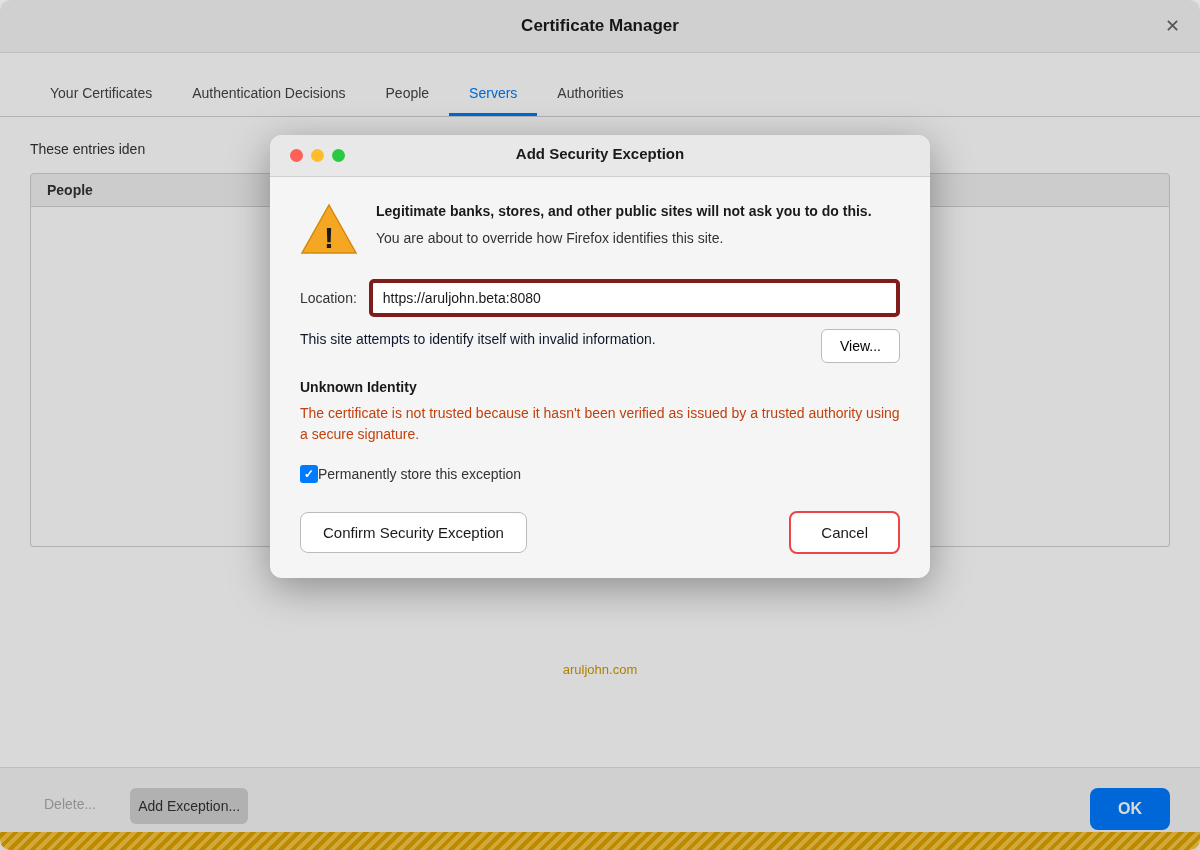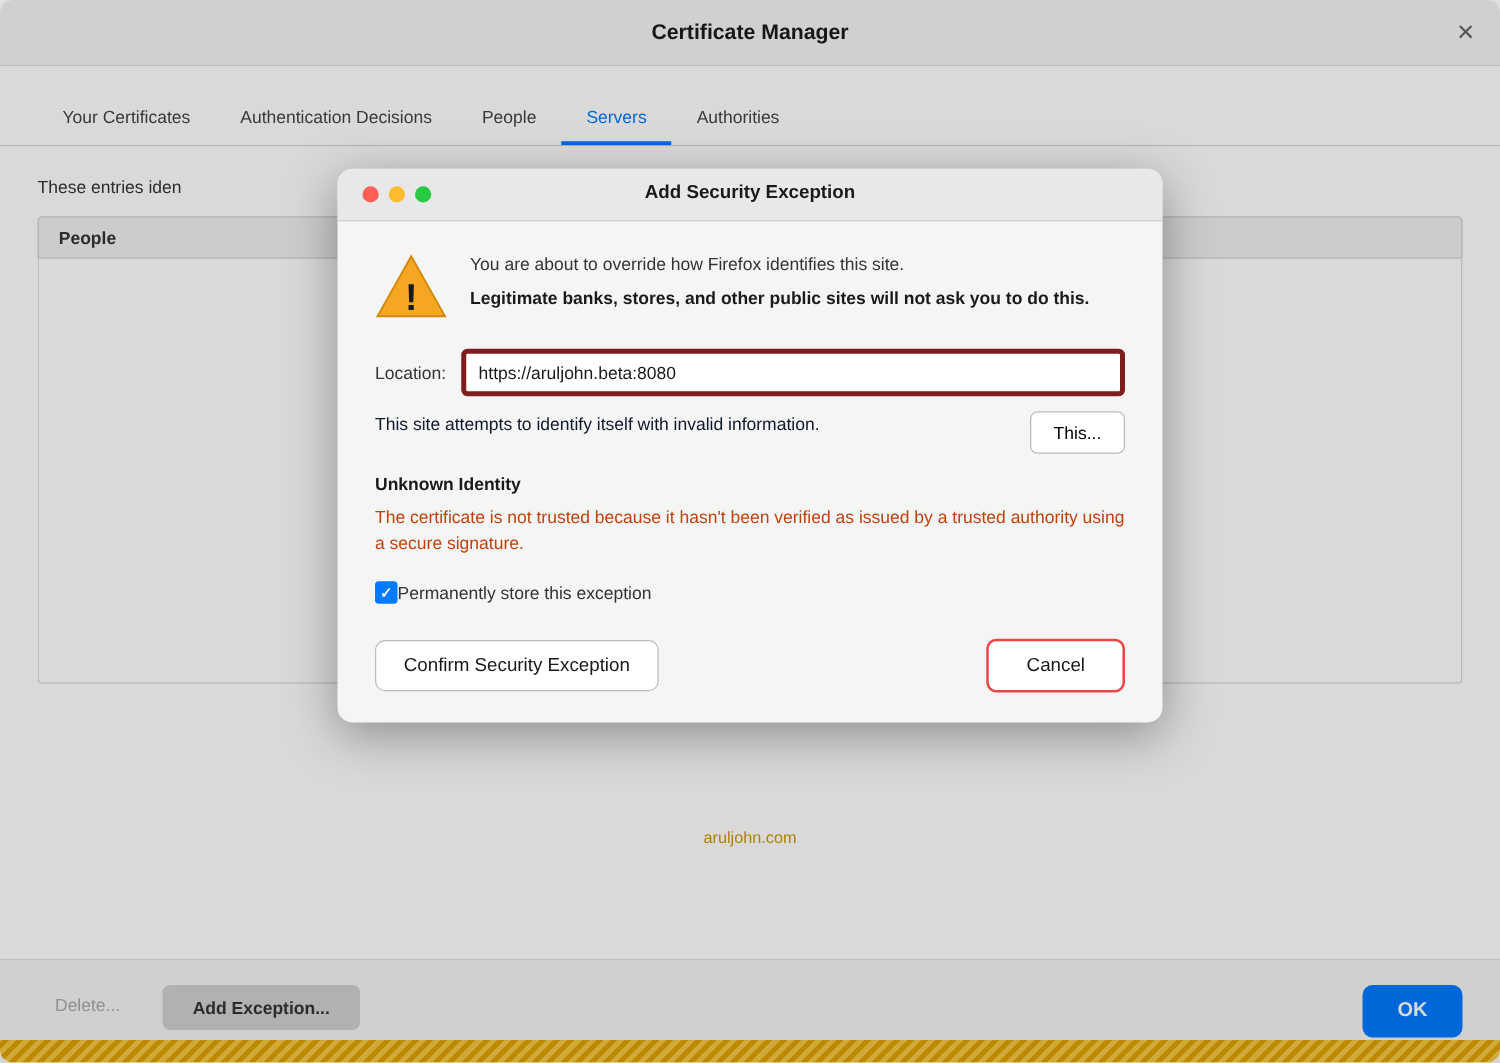--- a/index.html
+++ b/index.html
@@ -130,23 +130,23 @@
       color: #aaa;
       font-size: 14px;
       cursor: not-allowed;
       padding: 8px 14px;
     }
 
     .btn-add-exception {
       background: #d0d0d0;
       border: none;
       border-radius: 6px;
-      padding: 10px 24px;
-      font-size: 14px;
-      font-weight: 700;
+      padding: 10px 8px;
+      font-size: 14px;
+      font-weight: 400;
       color: #333;
       cursor: pointer;
     }
 
     .bottom-right {
       margin-left: auto;
     }
 
     .btn-ok {
       background: #007aff;
@@ -469,35 +469,35 @@
   <div class="dialog-body">
 
     <div class="warning-section">
 
       <svg class="warning-icon" viewBox="0 0 58 58" xmlns="http://www.w3.org/2000/svg">
         <polygon points="29,4 56,52 2,52" fill="#f5a623" stroke="#d4890a" stroke-width="1.5"></polygon>
         <text x="29" y="47" text-anchor="middle" font-size="30" font-weight="900" fill="#1a1a1a">!</text>
       </svg>
 
       <div class="warning-text">
+        <p><strong>Legitimate banks, stores, and other public sites will not ask you to do this.</strong></p>
         <p>You are about to override how Firefox identifies this site.</p>
-        <p><strong>Legitimate banks, stores, and other public sites will not ask you to do this.</strong></p>
       </div>
     </div>
 
     <div class="location-row">
       <span class="location-label">Location:</span>
       <input class="location-input" type="text" value="https://aruljohn.beta:8080" style="">
     </div>
 
     <div class="cert-info-section">
       <div class="cert-info-text">
         <p>This site attempts to identify itself with invalid information.</p>
       </div>
-      <button class="btn-view">This...</button>
+      <button class="btn-view">View...</button>
     </div>
 
     <div class="unknown-identity-label">Unknown Identity</div>
     <div class="trust-text">The certificate is not trusted because it hasn't been verified as issued by a trusted authority using a secure signature.</div>
 
     <div class="checkbox-row">
       <div class="checkbox-custom"></div>
       <span class="checkbox-label">Permanently store this exception</span>
     </div>
 

